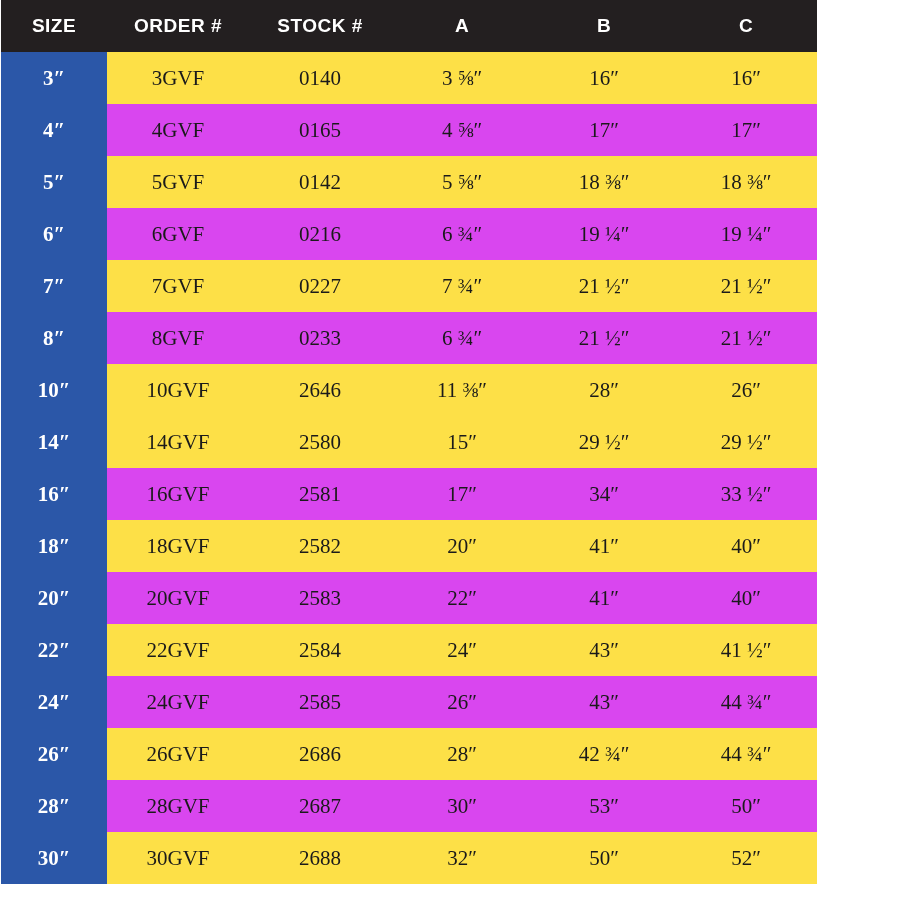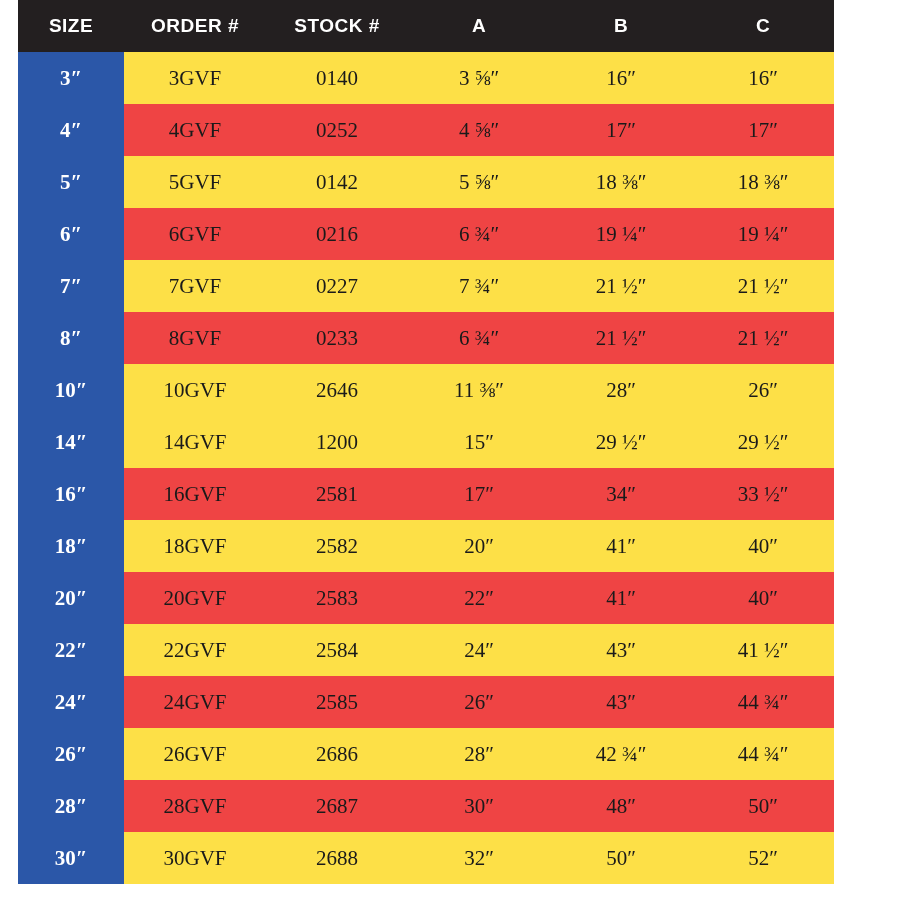--- a/index.html
+++ b/index.html
@@ -10,22 +10,23 @@
   body {
     width: 900px;
     height: 900px;
     font-family: "Liberation Serif", serif;
     overflow: hidden;
   }
   .sheet {
     width: 811px;
     height: 900px;
     box-sizing: border-box;
-    padding: 0 0 0 18px;
+    padding: 0 0 0 7px;
     display: flex;
+    justify-content: center;
     align-items: flex-start;
   }
   table.spec {
     border-collapse: collapse;
     width: 804px;
     margin-top: 0px;
     table-layout: fixed;
   }
   table.spec th, table.spec td {
     text-align: center;
@@ -57,21 +58,21 @@
   }
   tbody td:last-child { border-right: none; }
 
   tbody td.size-cell {
     background: #2b57a8;
     color: #ffffff;
     font-weight: bold;
     font-size: 21px;
   }
   tr.row-light td { background: #fde047; }
-  tr.row-dark td { background: #ef4444; }
+  tr.row-dark td { background: #d946ef; }
   tr.row-dark td.size-cell { background: #2b57a8; }
   tr.row-light td.size-cell { background: #2b57a8; }
 </style>
 </head>
 <body>
 
 <div class="sheet">
   <table class="spec">
     <thead>
       <tr>
@@ -88,21 +89,21 @@
         <td class="size-cell">3″</td>
         <td>3GVF</td>
         <td>0140</td>
         <td>3 ⅝″</td>
         <td>16″</td>
         <td>16″</td>
       </tr>
       <tr class="row-dark">
         <td class="size-cell">4″</td>
         <td>4GVF</td>
-        <td>0252</td>
+        <td>0165</td>
         <td>4 ⅝″</td>
         <td>17″</td>
         <td>17″</td>
       </tr>
       <tr class="row-light">
         <td class="size-cell">5″</td>
         <td>5GVF</td>
         <td>0142</td>
         <td>5 ⅝″</td>
         <td>18 ⅜″</td>
@@ -136,21 +137,21 @@
         <td class="size-cell">10″</td>
         <td>10GVF</td>
         <td>2646</td>
         <td>11 ⅜″</td>
         <td>28″</td>
         <td>26″</td>
       </tr>
       <tr class="row-light">
         <td class="size-cell">14″</td>
         <td>14GVF</td>
-        <td>1200</td>
+        <td>2580</td>
         <td>15″</td>
         <td>29 ½″</td>
         <td>29 ½″</td>
       </tr>
       <tr class="row-dark">
         <td class="size-cell">16″</td>
         <td>16GVF</td>
         <td>2581</td>
         <td>17″</td>
         <td>34″</td>
@@ -194,21 +195,21 @@
         <td>2686</td>
         <td>28″</td>
         <td>42 ¾″</td>
         <td>44 ¾″</td>
       </tr>
       <tr class="row-dark">
         <td class="size-cell">28″</td>
         <td>28GVF</td>
         <td>2687</td>
         <td>30″</td>
-        <td>48″</td>
+        <td>53″</td>
         <td>50″</td>
       </tr>
       <tr class="row-light">
         <td class="size-cell">30″</td>
         <td>30GVF</td>
         <td>2688</td>
         <td>32″</td>
         <td>50″</td>
         <td>52″</td>
       </tr>

